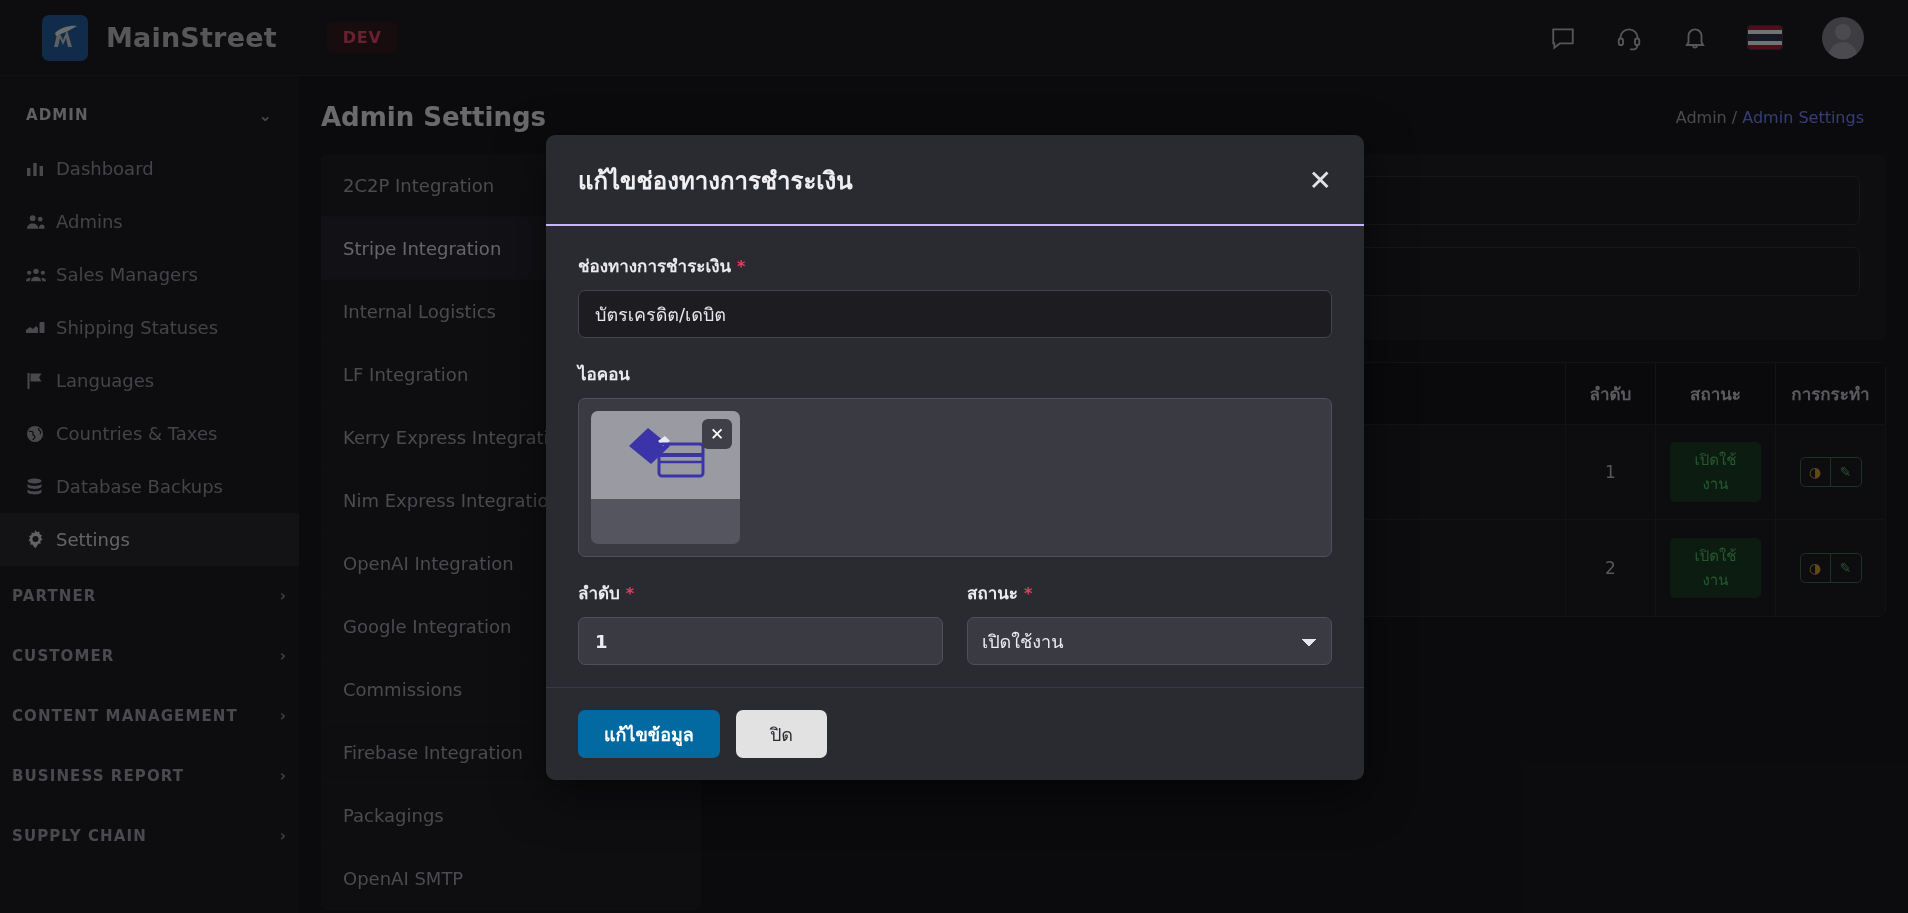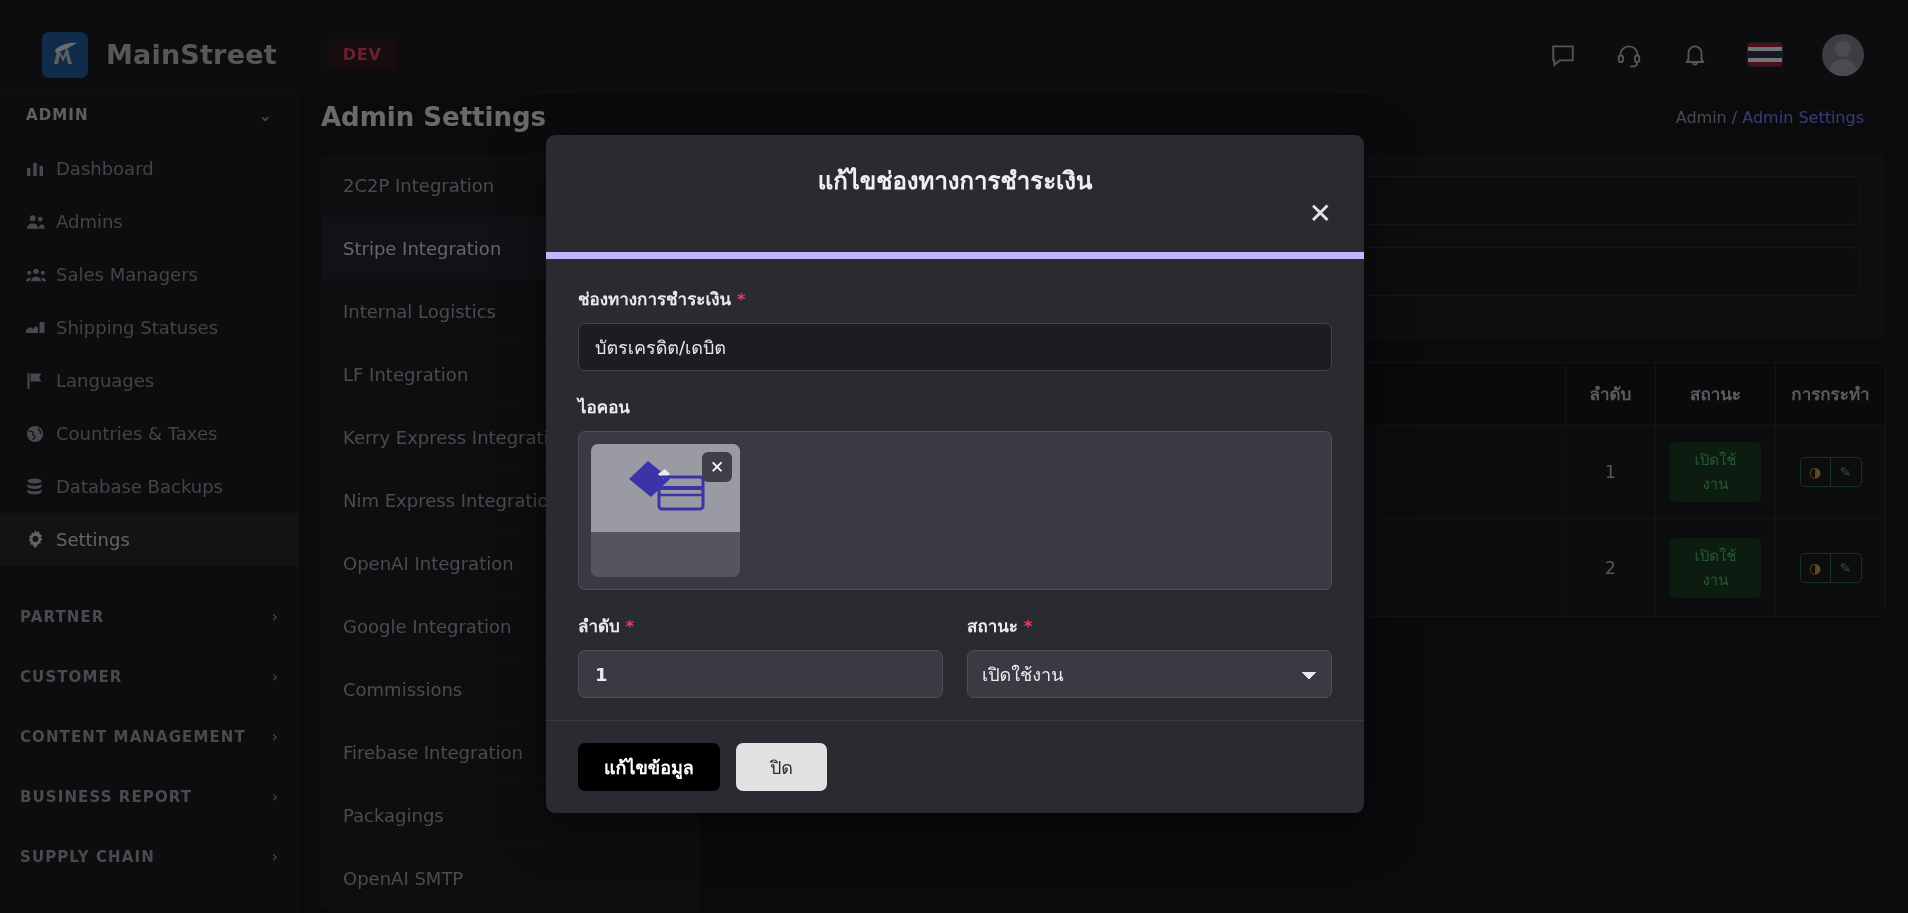--- a/index.html
+++ b/index.html
@@ -6,21 +6,21 @@
   html, body {
     width: 1908px; height: 913px;
     background: #131316;
     font-family: "DejaVu Sans", "Liberation Sans", sans-serif;
     overflow: hidden;
   }
   
   .topbar {
     position: absolute; top: 0; left: 0; width: 1908px; height: 76px;
     background: #141417; display: flex; align-items: center;
-    border-bottom: 1px solid #1d1d21; z-index: 5; margin-top: 17px;
+    border-bottom: 1px solid #1d1d21; z-index: 5;
   }
   .brand { display: flex; align-items: center; padding-left: 42px; }
   .logo-box {
     width: 46px; height: 46px; border-radius: 7px; background: #1b5a99;
     display: flex; align-items: center; justify-content: center;
   }
   .brand-name {
     margin-left: 18px; font-size: 27px; font-weight: 700; color: #b9b9bd;
     letter-spacing: .2px;
   }
@@ -69,21 +69,21 @@
     display: flex; align-items: center; height: 53px; padding: 0 26px;
     color: #8e8e95; font-size: 18px; cursor: pointer;
   }
   .side-item.active { background: #222227; color: #d6d6da; }
   .side-item .ic {
     width: 30px; font-size: 17px; color: #9a9aa1; display: inline-flex;
     align-items: center;
   }
   .side-item.active .ic { color: #d2d2d7; }
   .side-sec {
-    display: flex; align-items: flex-end; height: 60px; padding: 0 20px;
+    display: flex; align-items: center; height: 60px; padding: 0 12px;
     color: #9c9ca3; font-size: 15px; font-weight: 700; letter-spacing: 1.1px;
   }
   .side-sec .chev { margin-left: auto; font-size: 15px; color: #85858c; }
   
   .main {
     position: absolute; top: 76px; left: 299px; width: 1609px; height: 837px;
     background: #111114; overflow: hidden;
   }
   .page-head {
     display: flex; align-items: center; padding: 26px 44px 0 22px;
@@ -143,22 +143,21 @@
   .overlay {
     position: absolute; inset: 0; background: rgba(8,8,10,.55); z-index: 40;
   }
   .modal {
     position: absolute; left: 546px; top: 135px; width: 818px;
     background: #2a2a31; border-radius: 9px; z-index: 50;
     box-shadow: 0 14px 48px rgba(0,0,0,.55);
   }
   .modal-head {
     display: flex; align-items: center; padding: 26px 32px 24px 32px;
-    border-bottom: 7px solid #c4b5fd;
-    flex-direction: column;
+    border-bottom: 2px solid #c4b5fd;
   }
   .modal-title { font-size: 24px; font-weight: 700; color: #f0f0f3; }
   .modal-close {
     margin-left: auto; color: #e2e2e8; font-size: 28px; line-height: 1;
     cursor: pointer; font-weight: 300;
   }
   .modal-body { padding: 26px 32px 22px 32px; }
   .flabel {
     font-size: 17px; color: #eaeaef; font-weight: 700; margin-bottom: 11px;
     display: block;
@@ -203,21 +202,21 @@
     background-size: 8px 8px, 8px 8px;
     background-repeat: no-repeat;
   }
   .tinput.num {
     background: #3a3a43; border-color: #50505b; color: #ecedf2; font-weight: 700;
   }
   .modal-foot {
     border-top: 1px solid #3a3a42; padding: 22px 32px; display: flex; gap: 16px;
   }
   .btn-primary {
-    background: #000000; color: #fff; font-size: 18px; font-weight: 700;
+    background: #0369a1; color: #fff; font-size: 18px; font-weight: 700;
     border: none; border-radius: 7px; padding: 0 26px; height: 48px;
     cursor: pointer; font-family: inherit;
   }
   .btn-light {
     background: #e2e2e2; color: #2b2b31; font-size: 18px;
     border: none; border-radius: 7px; padding: 0 34px; height: 48px;
     cursor: pointer; font-family: inherit;
   }
 </style>
 </head>

